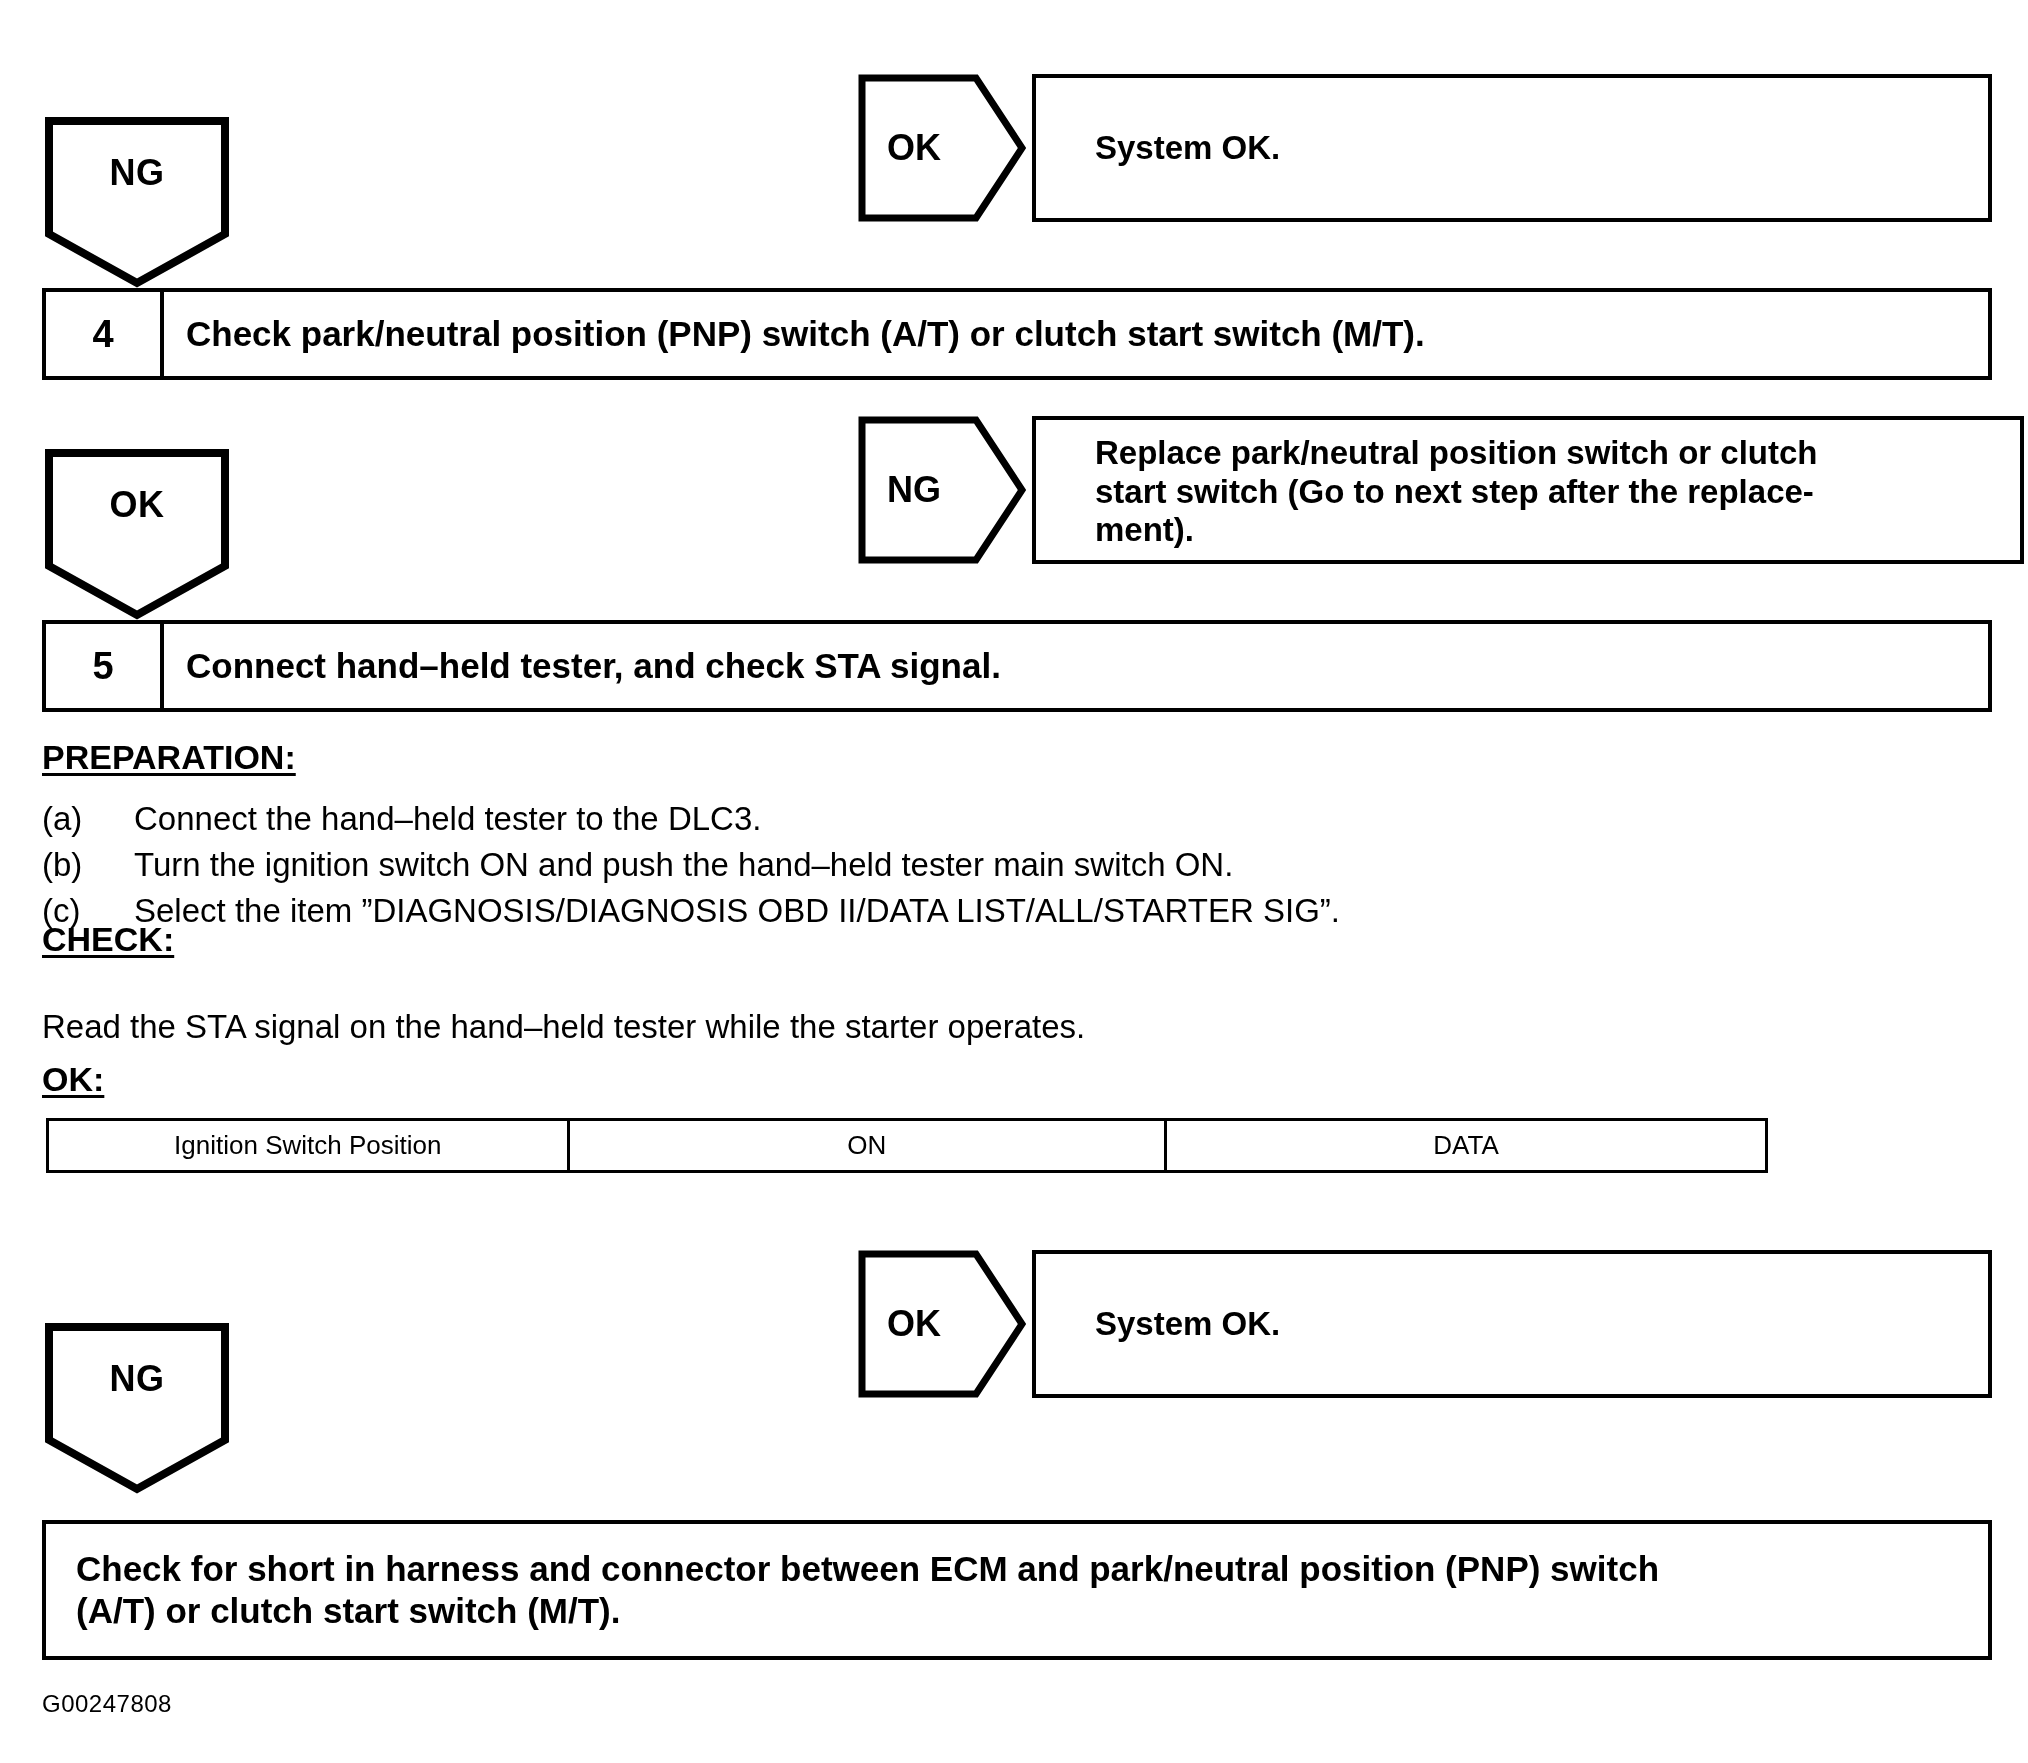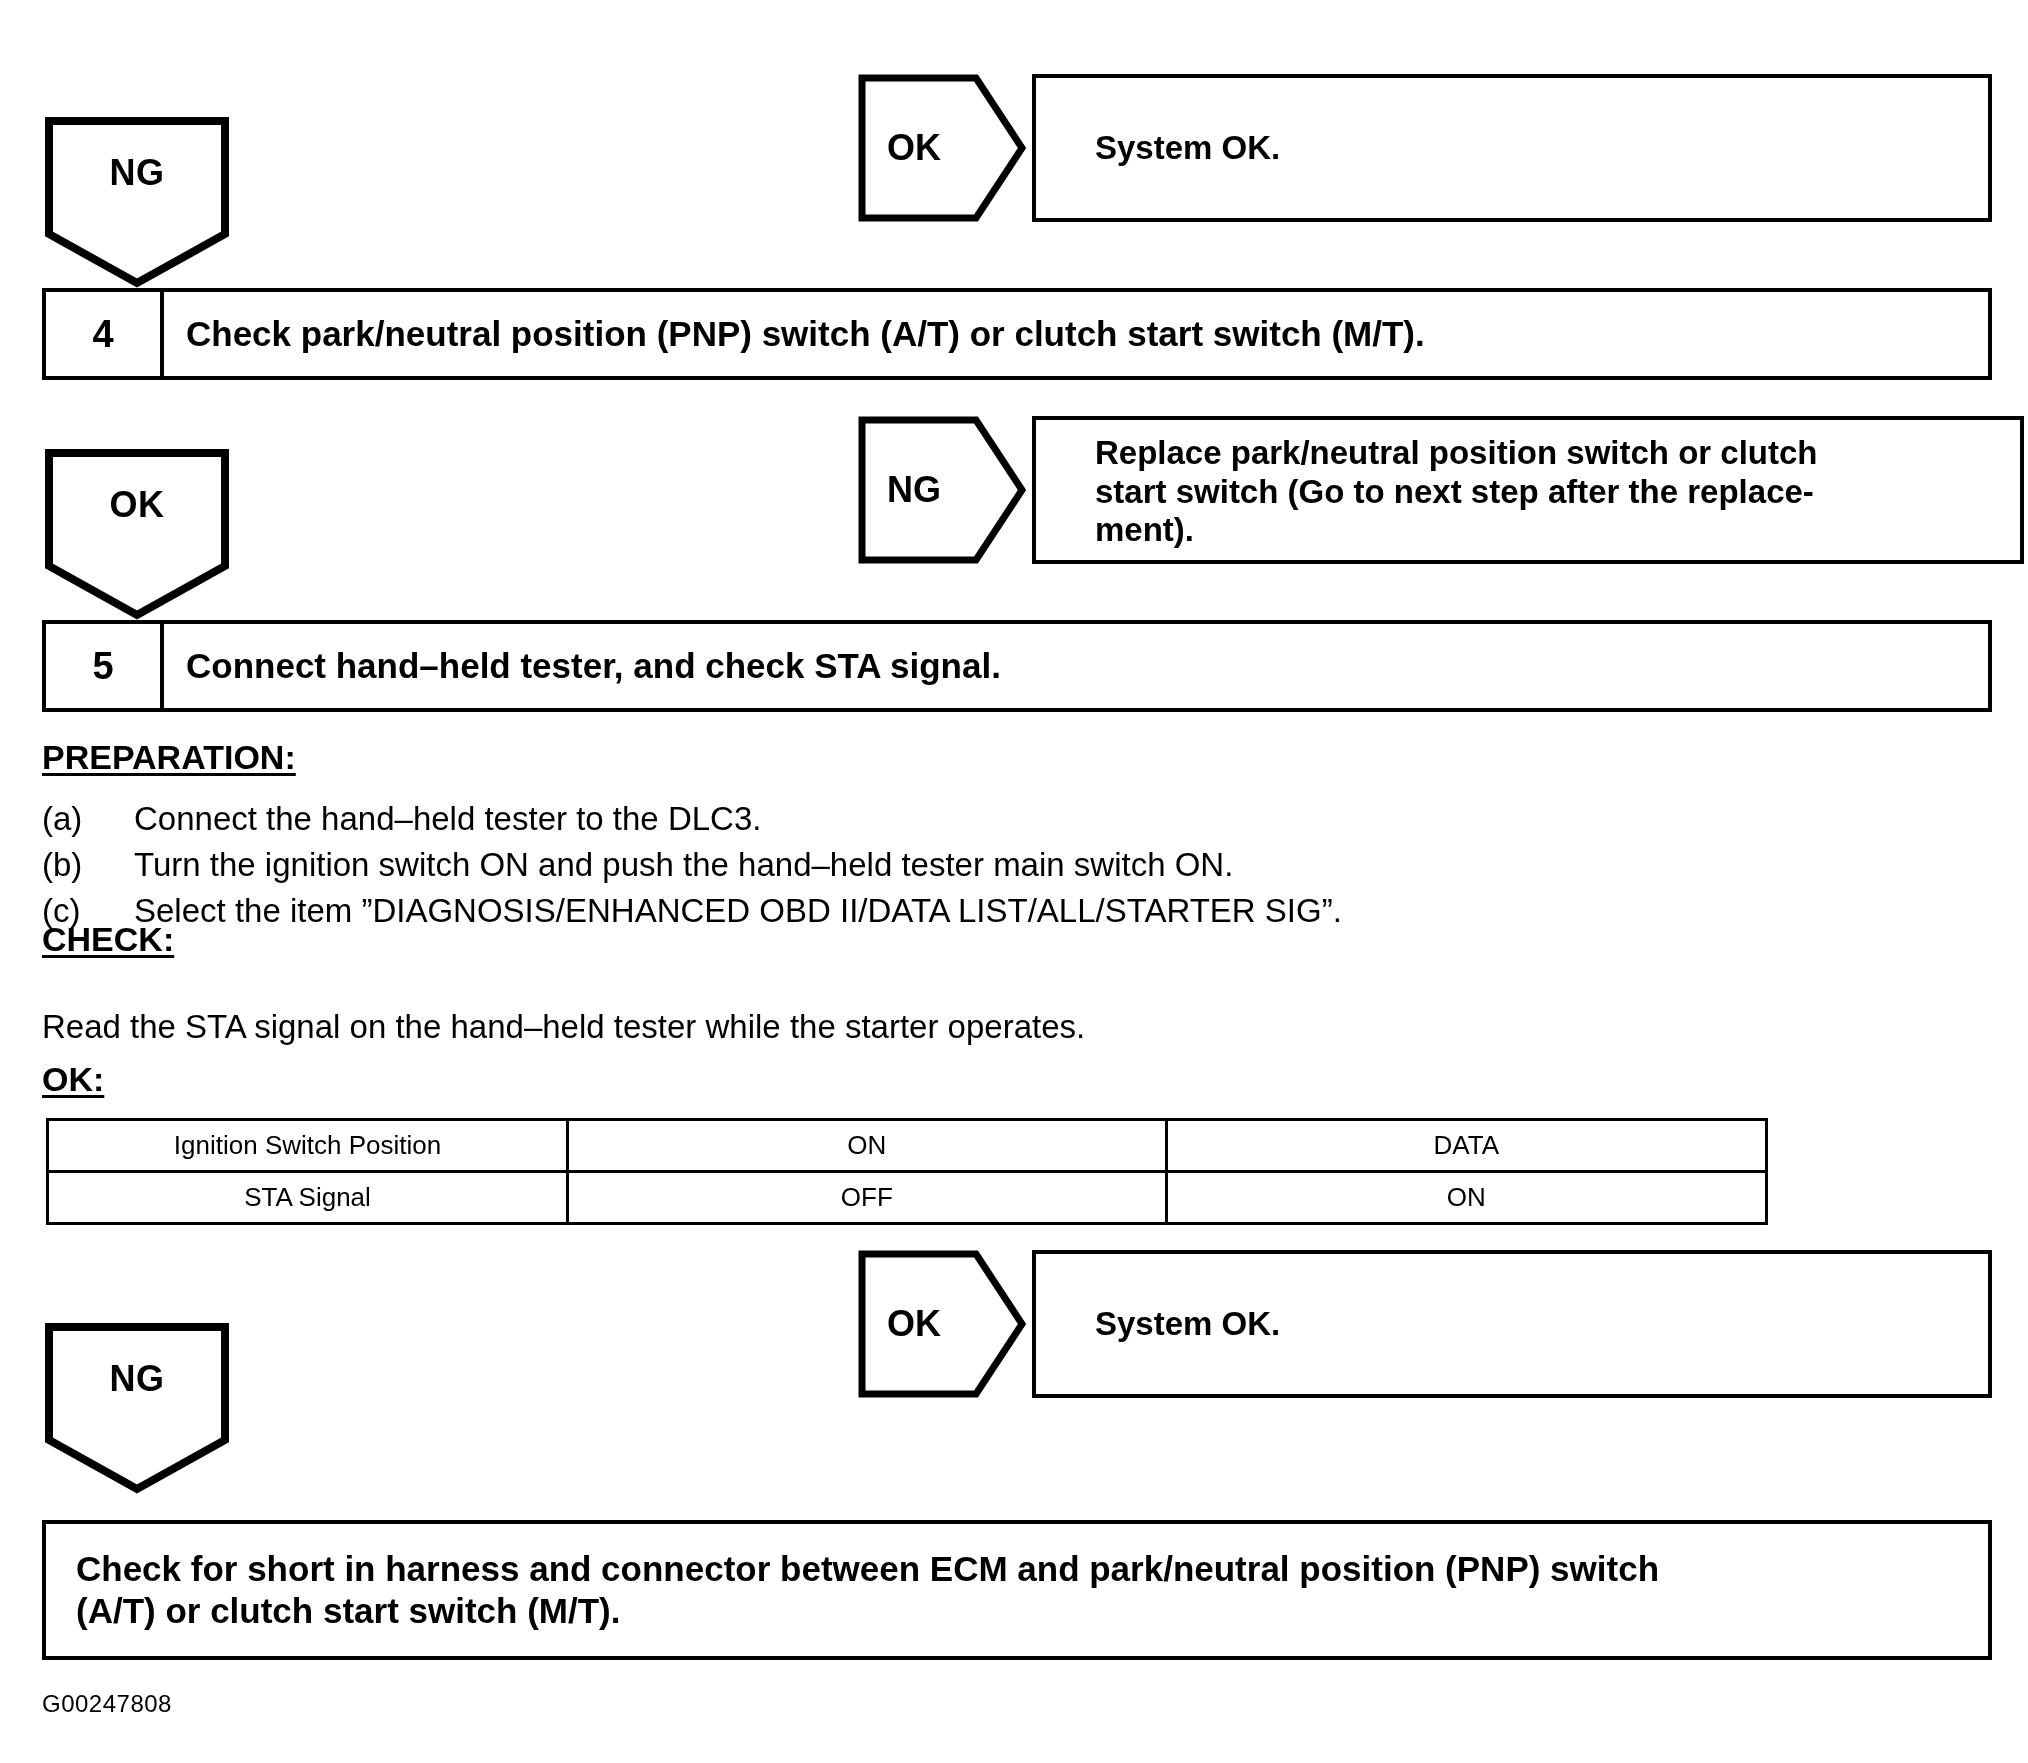--- a/index.html
+++ b/index.html
@@ -212,40 +212,35 @@
   <div class="list-row" style="left:42px; top:800px;">
     <span class="mark">(a)</span>
     <span>Connect the hand–held tester to the DLC3.</span>
   </div>
   <div class="list-row" style="left:42px; top:846px;">
     <span class="mark">(b)</span>
     <span>Turn the ignition switch ON and push the hand–held tester main switch ON.</span>
   </div>
   <div class="list-row" style="left:42px; top:892px;">
     <span class="mark">(c)</span>
-    <span>Select the item ”DIAGNOSIS/ENHANCED OBD II/DATA LIST/ALL/STARTER SIG”.</span>
+    <span>Select the item ”DIAGNOSIS/DIAGNOSIS OBD II/DATA LIST/ALL/STARTER SIG”.</span>
   </div>
 
   <div class="sec-head" style="left:42px; top:920px;">CHECK:</div>
   <div class="body-line" style="left:42px; top:1008px;">Read the STA signal on the hand–held tester while the starter operates.</div>
 
   <div class="sec-head" style="left:42px; top:1060px;">OK:</div>
 
   <table class="data-table" style="left:46px; top:1118px; width:1722px;">
     <tbody>
       <tr>
         <td style="width:584px;">Ignition Switch Position</td>
         <td style="width:681px;">ON</td>
         <td style="width:681px;">DATA</td>
       </tr>
-      <tr>
-        <td>STA Signal</td>
-        <td>OFF</td>
-        <td>ON</td>
-      </tr>
     </tbody>
   </table>
 
   <div class="flow-right" style="left:858px; top:1250px; width:168px; height:148px;">
     <svg viewBox="0 0 168 148" preserveAspectRatio="none" aria-hidden="true">
       <path d="M4 4 H118 L164 74 L118 144 H4 Z" fill="#fff" stroke="#000" stroke-width="7"></path>
     </svg>
     <span class="lbl">OK</span>
   </div>
 

